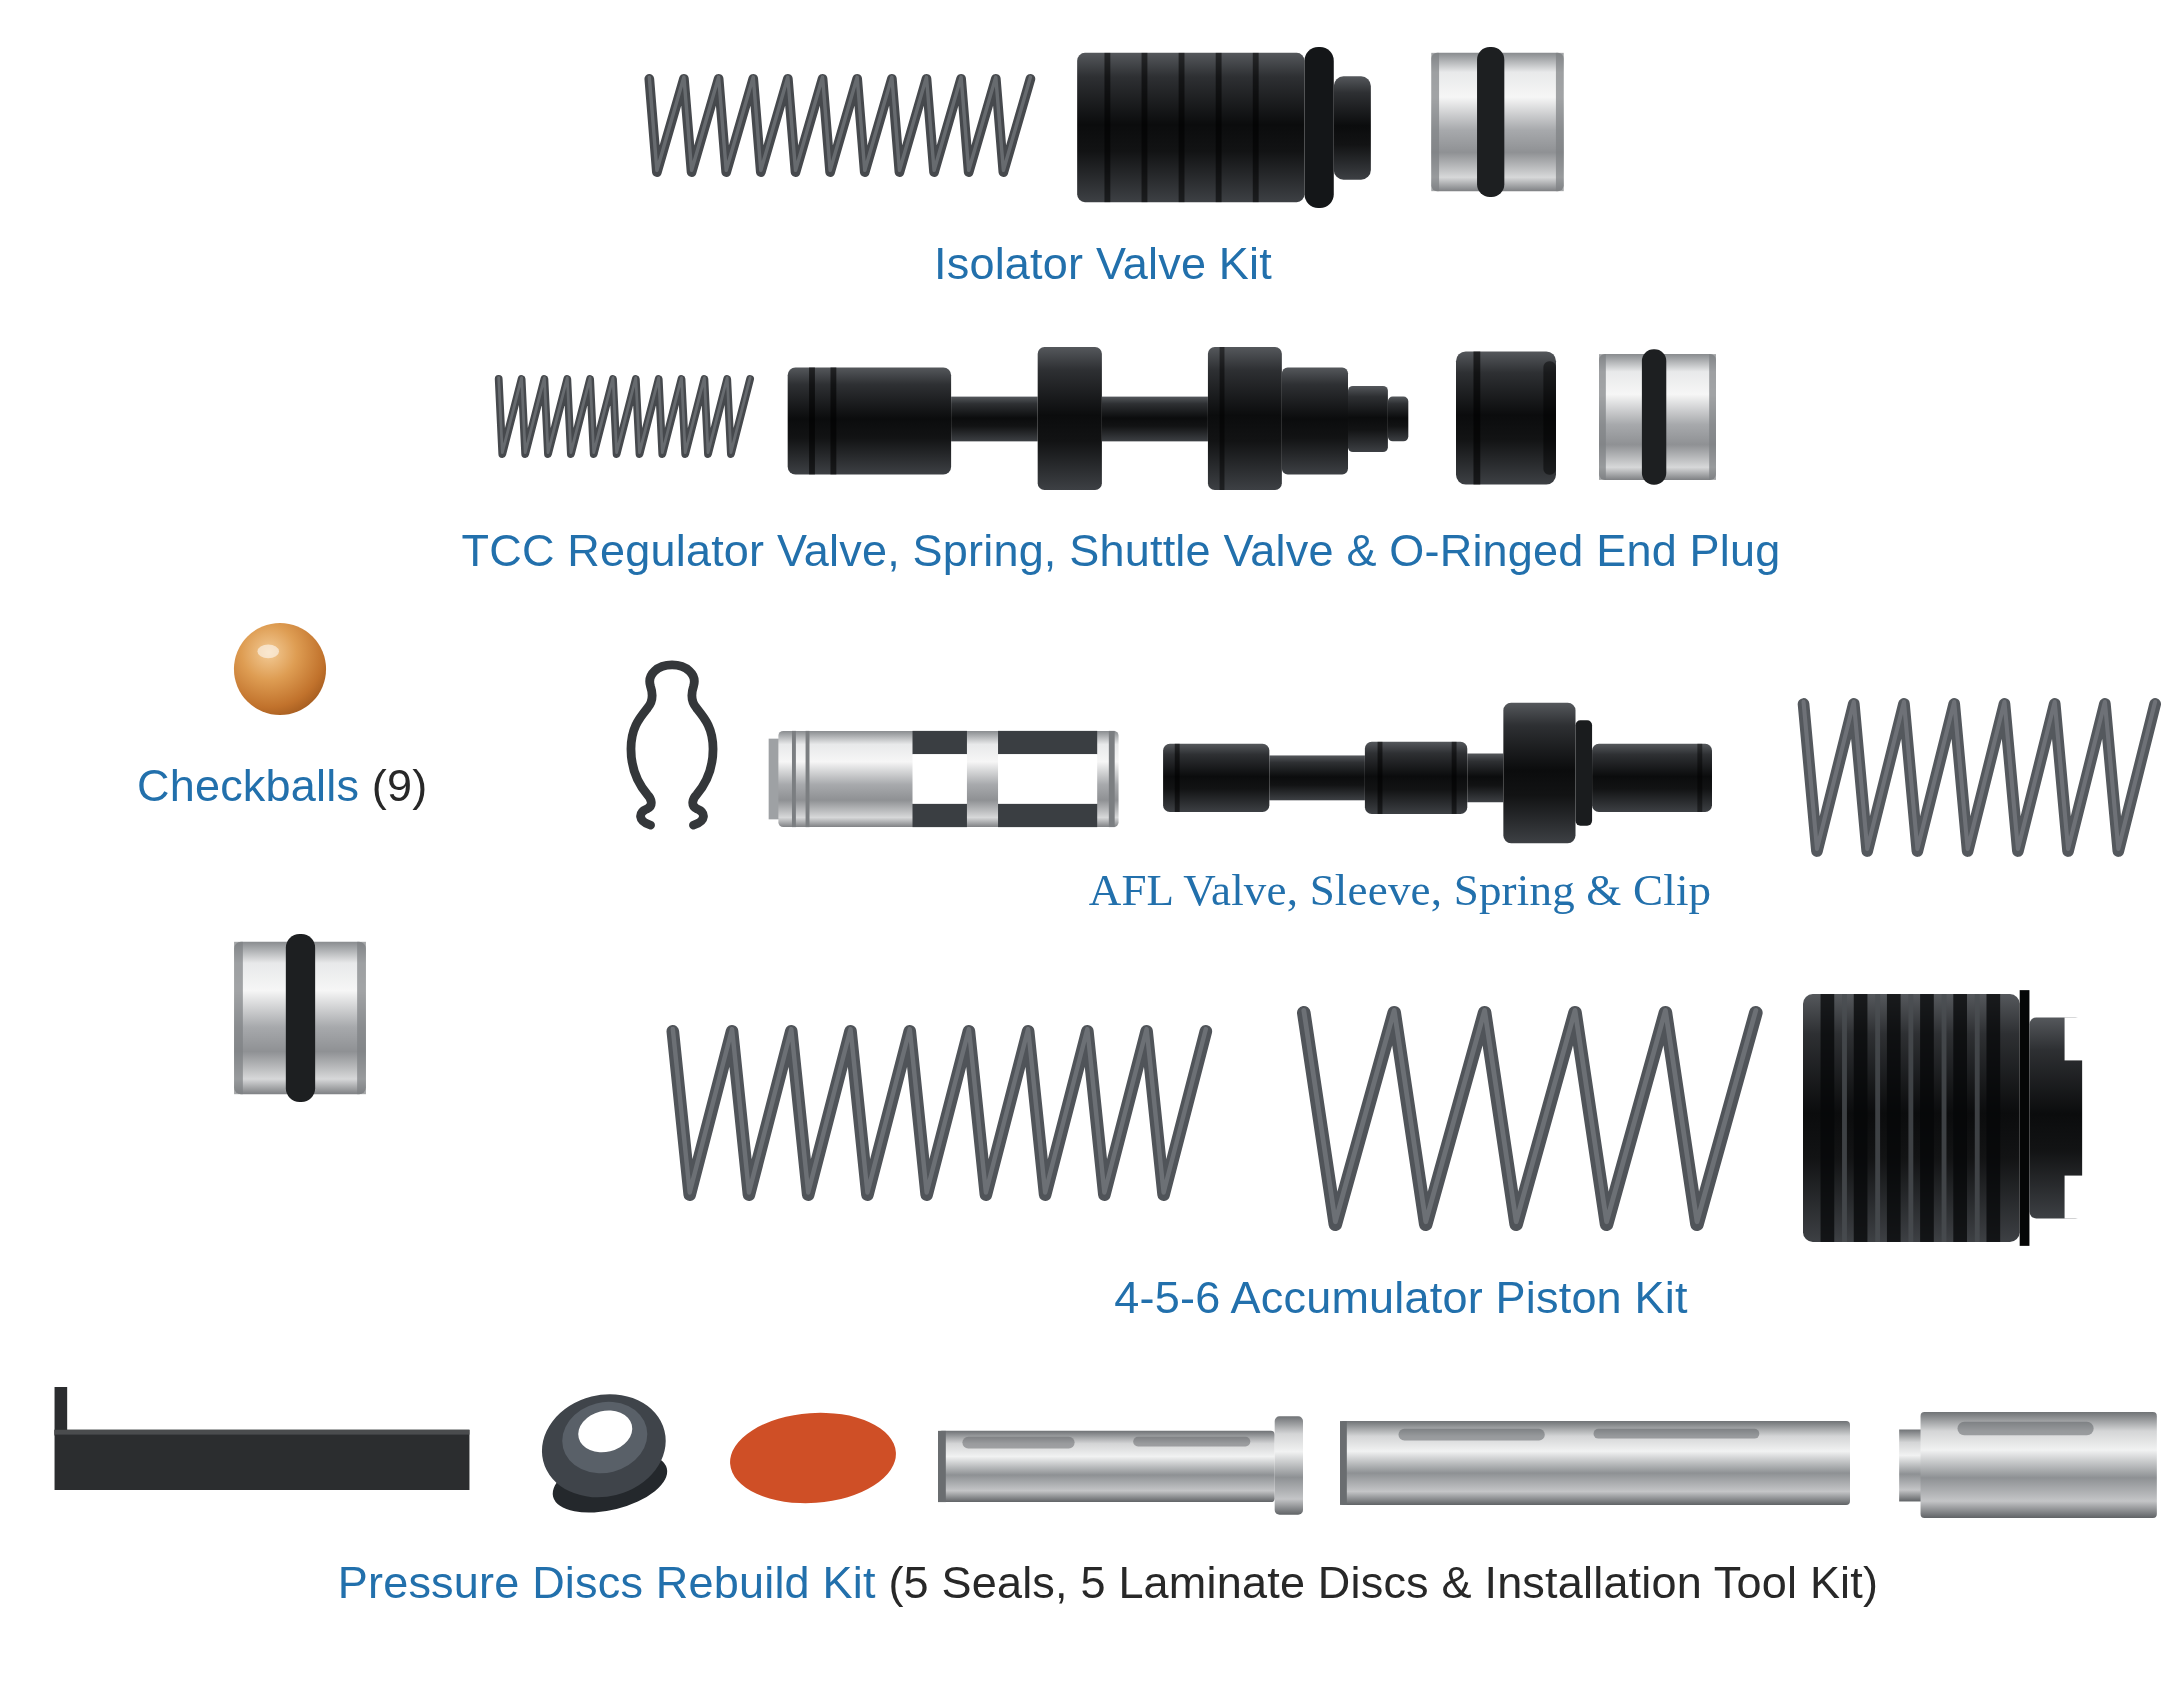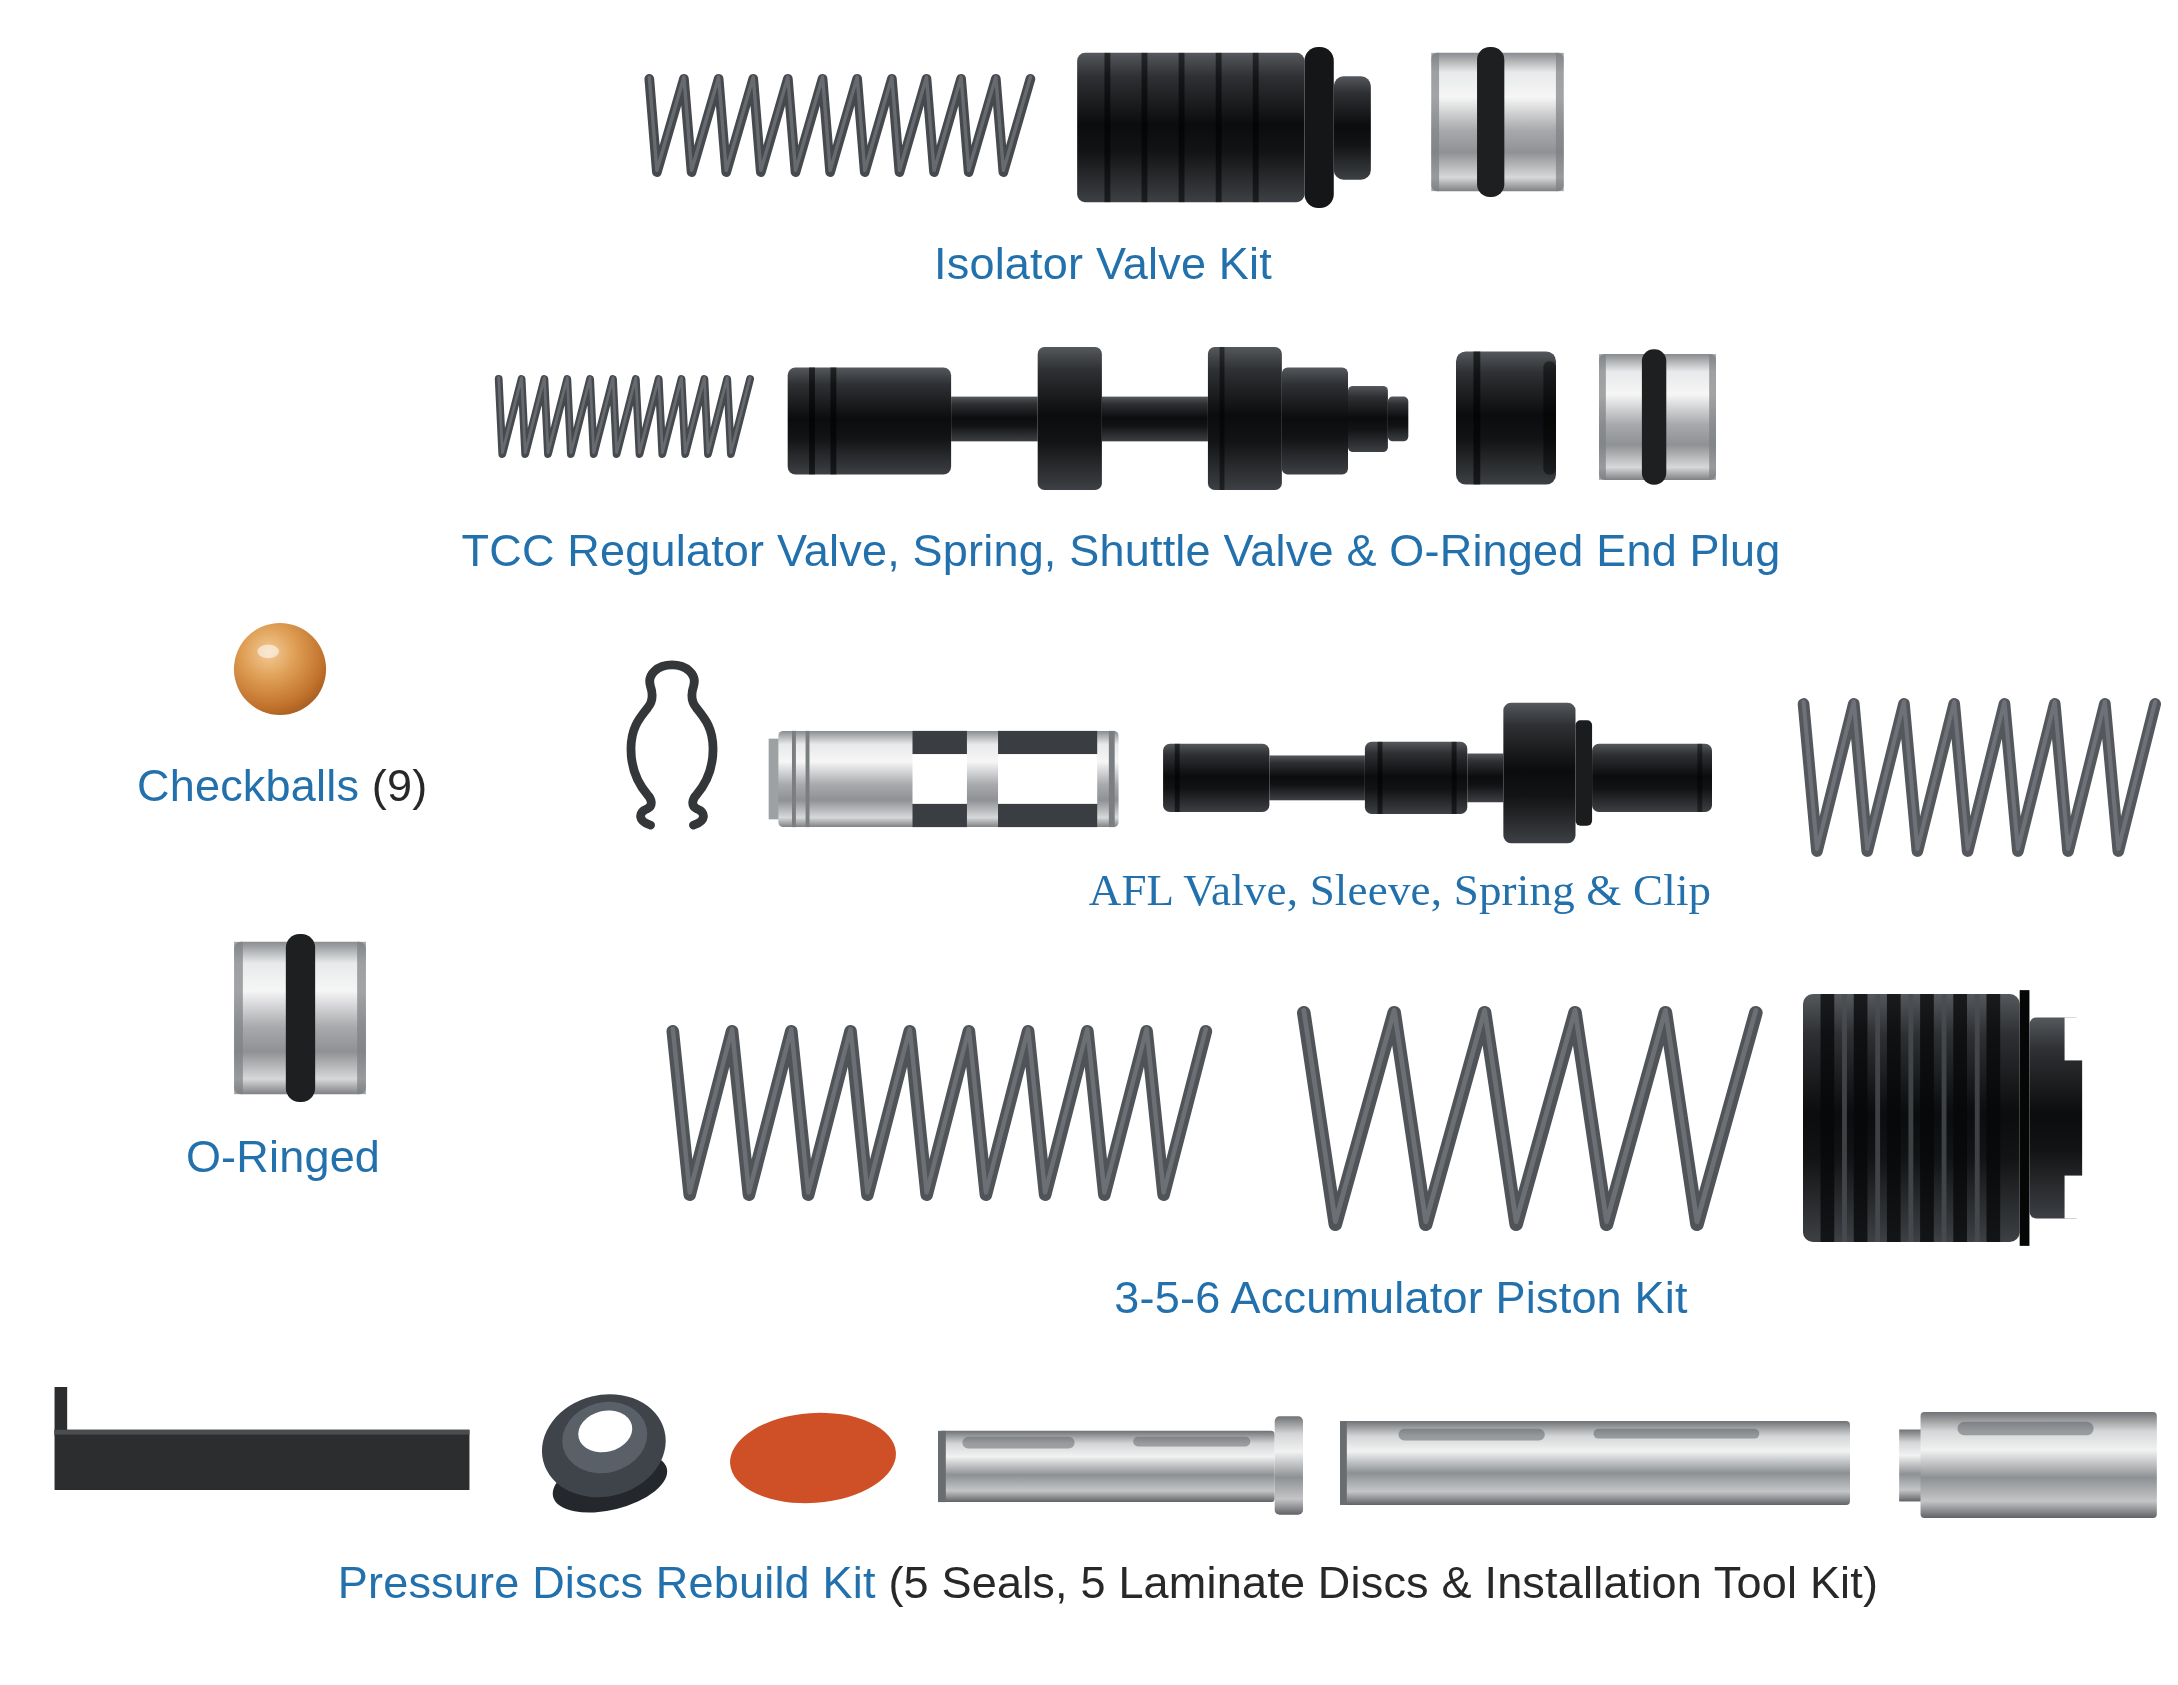--- a/index.html
+++ b/index.html
@@ -174,21 +174,20 @@
 <div class="label" style="left:1010px; top:860px; width:780px;font-family:Liberation Serif, serif;">AFL Valve, Sleeve, Spring &amp; Clip</div>
 
 <svg class="abs" style="left:234px; top:934px;" width="132" height="168" viewBox="0 0 135 172">
   <rect x="0" y="8" width="135" height="156" rx="7" fill="url(#gSteel)"></rect>
   <rect x="0" y="8" width="9" height="156" fill="#7d8083" opacity="0.7"></rect>
   <rect x="126" y="8" width="9" height="156" fill="#7d8083" opacity="0.7"></rect>
   <rect x="53" y="0" width="30" height="172" rx="14" fill="#1d1f21"></rect>
 </svg>
 
 <div class="label" style="left:39px; top:1127px; width:488px;">
-  <div>O-Ringed</div>
 </div>
 
 <svg class="abs" style="left:653px; top:1024px;" width="560" height="178" viewBox="0 0 574 183">
     <polyline points="19.5,7.5 36.9,175.5 80.4,7.5 97.8,175.5 141.3,7.5 158.7,175.5 202.2,7.5 219.6,175.5 263.1,7.5 280.5,175.5 323.9,7.5 341.4,175.5 384.8,7.5 402.3,175.5 445.7,7.5 463.2,175.5 506.6,7.5 524.1,175.5 567.5,7.5" fill="none" stroke="#505459" stroke-width="13" opacity="1" stroke-linecap="round" stroke-linejoin="round"></polyline>
     <polyline points="19.5,7.5 36.9,175.5 80.4,7.5 97.8,175.5 141.3,7.5 158.7,175.5 202.2,7.5 219.6,175.5 263.1,7.5 280.5,175.5 323.9,7.5 341.4,175.5 384.8,7.5 402.3,175.5 445.7,7.5 463.2,175.5 506.6,7.5 524.1,175.5 567.5,7.5" fill="none" stroke="#83878c" stroke-width="4.55" opacity="0.55" stroke-linecap="round" stroke-linejoin="round" transform="translate(0 -2.34)"></polyline>
   </svg>
 
 <svg class="abs" style="left:1283px; top:1005px;" width="480" height="227" viewBox="0 0 492 233">
     <polyline points="21.0,8 53.4,225 113.8,8 146.2,225 206.6,8 239.0,225 299.4,8 331.8,225 392.2,8 424.6,225 485.0,8" fill="none" stroke="#505459" stroke-width="14" opacity="1" stroke-linecap="round" stroke-linejoin="round"></polyline>
     <polyline points="21.0,8 53.4,225 113.8,8 146.2,225 206.6,8 239.0,225 299.4,8 331.8,225 392.2,8 424.6,225 485.0,8" fill="none" stroke="#83878c" stroke-width="4.8999999999999995" opacity="0.55" stroke-linecap="round" stroke-linejoin="round" transform="translate(0 -2.52)"></polyline>
@@ -206,21 +205,21 @@
   <rect x="74" y="4" width="5" height="254" fill="#4a4d51" opacity="0.8"></rect>
   <rect x="108" y="4" width="5" height="254" fill="#4a4d51" opacity="0.8"></rect>
   <rect x="142" y="4" width="5" height="254" fill="#4a4d51" opacity="0.8"></rect>
   <rect x="176" y="4" width="5" height="254" fill="#4a4d51" opacity="0.8"></rect>
   <rect x="222" y="0" width="10" height="262" fill="#050606"></rect>
   <rect x="232" y="28" width="54" height="206" rx="7" fill="url(#gBlack)"></rect>
   <rect x="268" y="28" width="24" height="44" fill="#ffffff"></rect>
   <rect x="268" y="190" width="24" height="44" fill="#ffffff"></rect>
 </svg>
 
-<div class="label" style="left:1011px; top:1268px; width:780px;">3-5-6 Accumulator Piston Kit</div>
+<div class="label" style="left:1011px; top:1268px; width:780px;">4-5-6 Accumulator Piston Kit</div>
 
 <svg class="abs" style="left:54px; top:1387px;" width="416" height="103" viewBox="0 0 427 106">
   <rect x="0" y="0" width="13" height="50" fill="#2b2d2f"></rect>
   <rect x="0" y="44" width="427" height="62" fill="#2b2d2f"></rect>
   <rect x="0" y="44" width="427" height="5" fill="#4a4c4e"></rect>
 </svg>
 
 <svg class="abs" style="left:522px; top:1387px;" width="166" height="132" viewBox="0 0 170 135">
   <g transform="rotate(-14 85 65)">
     <ellipse cx="82" cy="98" rx="60" ry="28" fill="#24282c"></ellipse>

